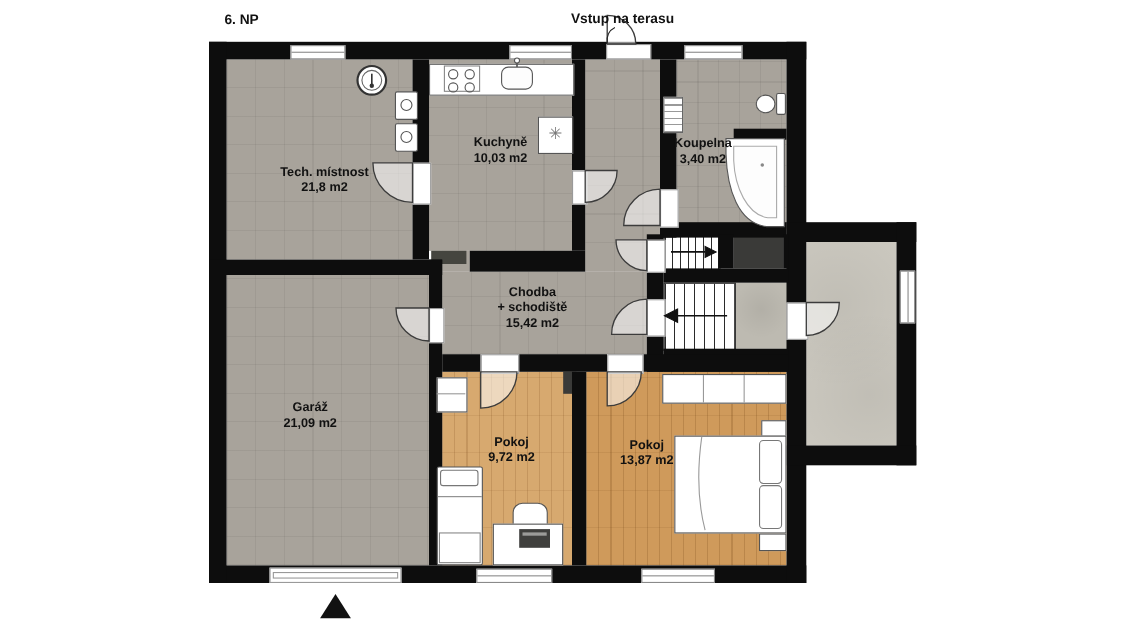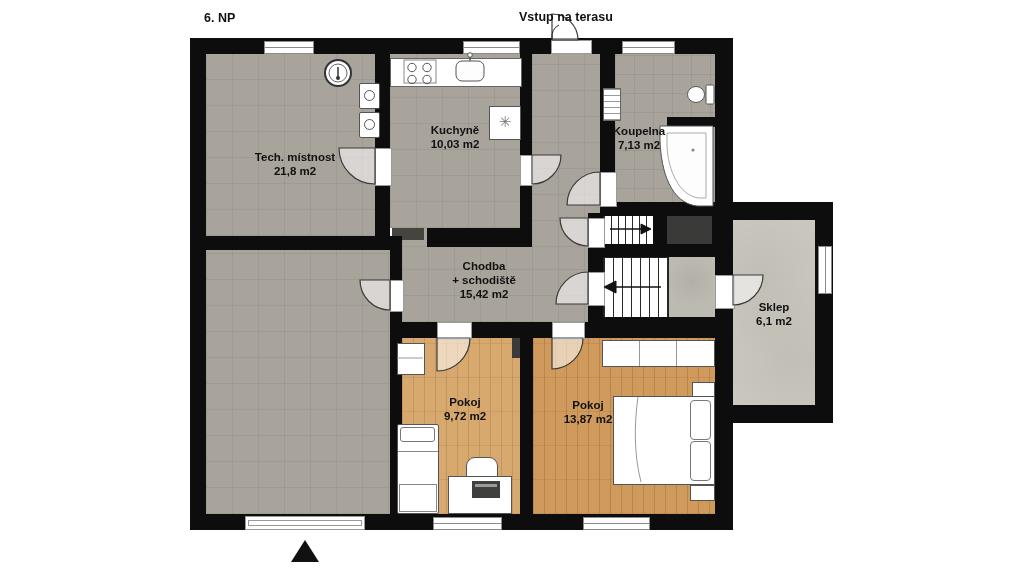--- a/index.html
+++ b/index.html
@@ -227,33 +227,33 @@
   <div class="lbl" style="left:220px;top:150px;width:150px;">
     <div>Tech. místnost</div>
     <div>21,8 m2</div>
   </div>
   <div class="lbl" style="left:380px;top:123px;width:150px;">
     <div>Kuchyně</div>
     <div>10,03 m2</div>
   </div>
   <div class="lbl" style="left:564px;top:124px;width:150px;">
     <div>Koupelna</div>
-    <div>7,13 m2</div>
+    <div>3,40 m2</div>
   </div>
   <div class="lbl" style="left:409px;top:259px;width:150px;">
     <div>Chodba</div>
     <div>+ schodiště</div>
     <div>15,42 m2</div>
   </div>
+  <div class="lbl" style="left:207px;top:364px;width:150px;">
+    <div>Garáž</div>
+    <div>21,09 m2</div>
+  </div>
   <div class="lbl" style="left:390px;top:395px;width:150px;">
     <div>Pokoj</div>
     <div>9,72 m2</div>
   </div>
   <div class="lbl" style="left:513px;top:398px;width:150px;">
     <div>Pokoj</div>
     <div>13,87 m2</div>
   </div>
-  <div class="lbl" style="left:699px;top:300px;width:150px;">
-    <div>Sklep</div>
-    <div>6,1 m2</div>
-  </div>
 
 </div>
 
 </body></html>

